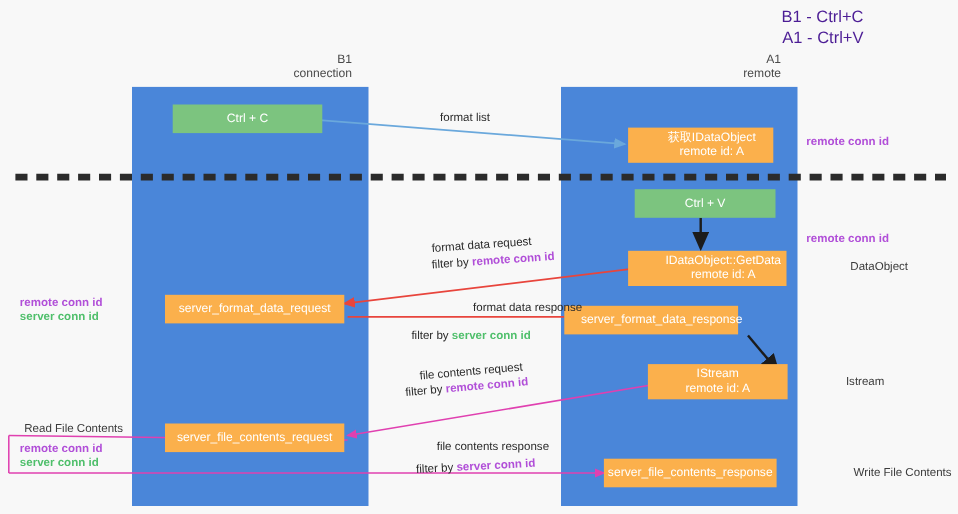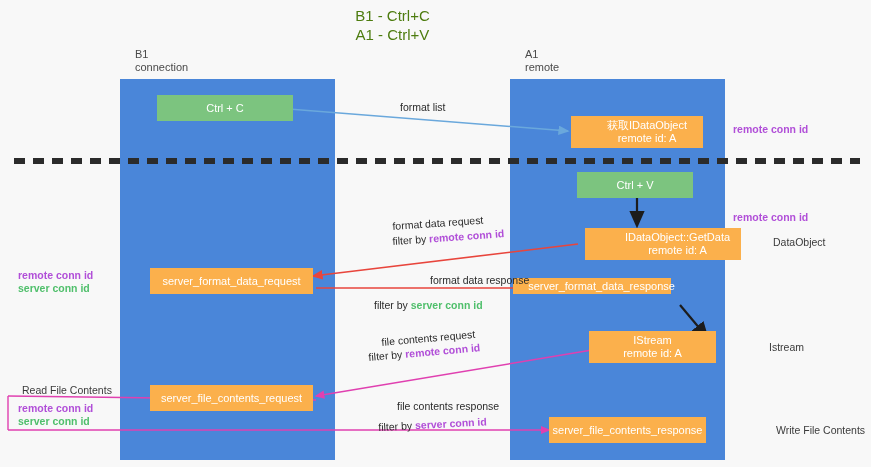--- a/index.html
+++ b/index.html
@@ -5,24 +5,24 @@
   html,body{margin:0;padding:0;}
   body{
     width:871px;height:467px;background:#f7f7f7;
     font-family:"Liberation Sans","DejaVu Sans",sans-serif;
     overflow:hidden;position:relative;
   }
   #stage{position:absolute;left:0;top:0;width:871px;height:467px;background:#f8f8f8;}
 
   .band{position:absolute;background:#4a86d9;}
 
-  .title{position:absolute;left:0;top:6px;width:785px;text-align:center;
-         font-size:15px;color:#4d7c0f;line-height:19px;white-space:pre-line;}
+  .title{position:absolute;left:0;top:6px;width:785px;text-align:right;
+         font-size:15px;color:#4c1d95;line-height:19px;white-space:pre-line;}
 
-  .colhead{position:absolute;text-align:left;font-size:11px;color:#4a4a4a;
+  .colhead{position:absolute;text-align:right;font-size:11px;color:#4a4a4a;
            line-height:13px;white-space:pre-line;}
 
   .box{position:absolute;display:flex;align-items:center;justify-content:center;
        text-align:center;color:#ffffff;font-size:11px;line-height:13px;
        white-space:pre-line;box-sizing:border-box;padding:2px 4px;}
   .green{background:#7cc47f;}
   .orange{background:#fbb04c;}
 
   .lbl{position:absolute;font-size:10.5px;color:#2b2b2b;line-height:13px;white-space:nowrap;}
   .lbl .pur{color:#b14fd8;font-weight:bold;}
@@ -85,28 +85,28 @@
     <line x1="316" y1="400" x2="8" y2="396" stroke="#e040b0" stroke-width="1.4"></line>
     <line x1="8" y1="396" x2="8" y2="430" stroke="#e040b0" stroke-width="1.4"></line>
     <line x1="8" y1="430" x2="549" y2="430" stroke="#e040b0" stroke-width="1.4" marker-end="url(#ah-mag)"></line>
   </svg>
 
   <div class="box green" style="left:157px;top:95px;width:136px;height:26px;">Ctrl + C</div>
 
   <div class="box orange" style="left:571px;top:116px;width:132px;height:32px;padding-left:24px;">获取IDataObject
 remote id: A</div>
 
-  <div class="box green" style="left:577px;top:172px;width:116px;height:26px;">Ctrl + V</div>
+  <div class="box green" style="left:577px;top:172px;width:128px;height:26px;">Ctrl + V</div>
 
-  <div class="box orange" style="left:585px;top:228px;width:156px;height:32px;padding-left:33px;">IDataObject::GetData
+  <div class="box orange" style="left:571px;top:228px;width:144px;height:32px;padding-left:33px;">IDataObject::GetData
 remote id: A</div>
 
   <div class="box orange" style="left:150px;top:268px;width:163px;height:26px;">server_format_data_request</div>
 
-  <div class="box orange" style="left:513px;top:278px;width:158px;height:16px;padding-left:23px;">server_format_data_response</div>
+  <div class="box orange" style="left:513px;top:278px;width:158px;height:26px;padding-left:23px;">server_format_data_response</div>
 
   <div class="box orange" style="left:589px;top:331px;width:127px;height:32px;">IStream
 remote id: A</div>
 
   <div class="box orange" style="left:150px;top:385px;width:163px;height:26px;">server_file_contents_request</div>
 
   <div class="box orange" style="left:549px;top:417px;width:157px;height:26px;">server_file_contents_response</div>
 
   <div class="lbl" style="left:400px;top:101px;">format list</div>
 

